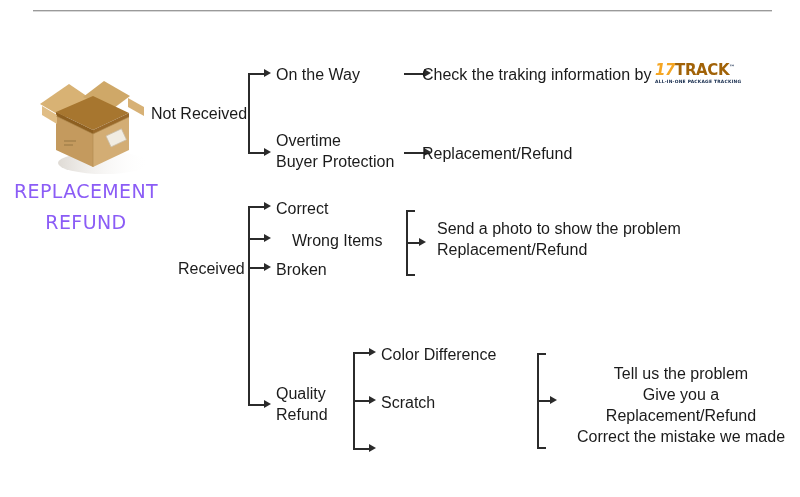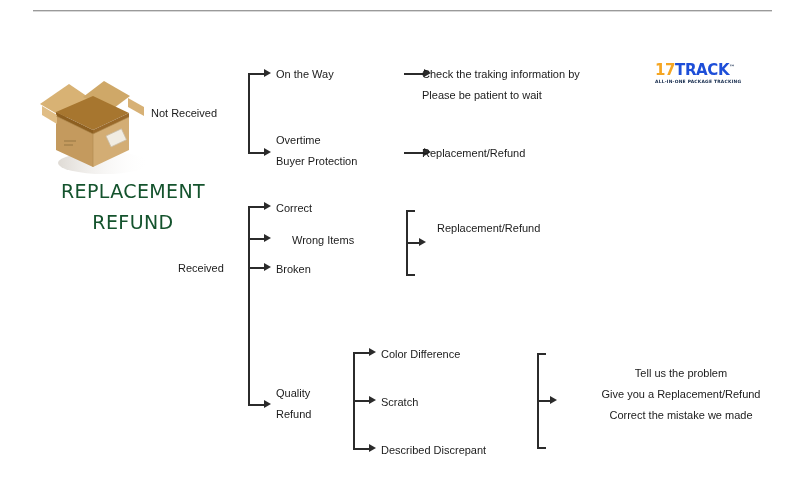--- a/index.html
+++ b/index.html
@@ -36,43 +36,42 @@
     top: 68px;
     width: 132px;
     height: 112px;
   }
   .parcel svg { display: block; }
 
   
   .red-title {
     position: absolute;
     text-align: center;
-    color: #14532d;
+    color: #8b5cf6;
     font-family: "DejaVu Sans", sans-serif;
     font-size: 19px;
     letter-spacing: 0.4px;
     white-space: nowrap;
-    padding-left: 47px;
   }
   #title-replacement {
     left: 0px;
     top: 180px;
     width: 172px;
   }
   #title-refund {
     left: 0px;
     top: 211px;
     width: 172px;
   }
 
   
   .node {
     position: absolute;
     font-family: "Liberation Sans", sans-serif;
-    font-size: 11px;
+    font-size: 16px;
     line-height: 21px;
     color: #1b1b1b;
     white-space: nowrap;
   }
   .node.multiline { white-space: normal; }
 
   
   .vline {
     position: absolute;
     width: 2px;
@@ -129,22 +128,22 @@
     font-family: "DejaVu Sans", sans-serif;
   }
   .logo17 .wordmark {
     display: block;
     font-size: 15px;
     font-weight: bold;
     line-height: 15px;
     letter-spacing: -0.4px;
     white-space: nowrap;
   }
-  .logo17 .seventeen { color: #f5a623; }
-  .logo17 .track { color: #1d4ed8; }
+  .logo17 .seventeen { color: #f5a623; font-style: italic; }
+  .logo17 .track { color: #a16207; }
   .logo17 .tm {
     font-size: 6px;
     vertical-align: super;
     color: #13294b;
     font-weight: bold;
   }
   .logo17 .tagline {
     display: block;
     margin-top: 1px;
     font-size: 4.4px;
@@ -218,21 +217,20 @@
     <div>Buyer Protection</div>
   </div>
 
   <div class="hline" style="left:404px; top:73px; width:22px;"></div>
   <div class="arrow" style="left:424px; top:69px;"></div>
 
   <div class="node multiline" style="left:422px; top:64px; width:360px;">
     <div>
       <span>Check the traking information by</span>
     </div>
-    <div>Please be patient to wait</div>
   </div>
 
   <div class="logo17">
     <span class="wordmark"><span class="seventeen">17</span><span class="track">TRACK</span><span class="tm">™</span></span>
     <span class="tagline">ALL-IN-ONE PACKAGE TRACKING</span>
   </div>
 
   <div class="hline" style="left:404px; top:152px; width:22px;"></div>
   <div class="arrow" style="left:424px; top:148px;"></div>
 
@@ -256,20 +254,21 @@
 
   <div class="bracket" style="left:406px; top:210px; height:66px;">
     <div class="spine"></div>
     <div class="cap top"></div>
     <div class="cap bottom"></div>
     <div class="stem" style="top:32px;"></div>
   </div>
   <div class="arrow" style="left:419px; top:238px;"></div>
 
   <div class="node multiline" style="left:437px; top:218px; width:330px;">
+    <div>Send a photo to show the problem</div>
     <div>Replacement/Refund</div>
   </div>
 
   <div class="hline" style="left:248px; top:404px; width:17px;"></div>
   <div class="arrow" style="left:264px; top:400px;"></div>
   <div class="node multiline" style="left:276px; top:383px; width:80px;">
     <div>Quality</div>
     <div>Refund</div>
   </div>
 
@@ -278,21 +277,20 @@
   <div class="hline" style="left:353px; top:352px; width:17px;"></div>
   <div class="arrow" style="left:369px; top:348px;"></div>
   <div class="node" style="left:381px; top:344px;">Color Difference</div>
 
   <div class="hline" style="left:353px; top:400px; width:17px;"></div>
   <div class="arrow" style="left:369px; top:396px;"></div>
   <div class="node" style="left:381px; top:392px;">Scratch</div>
 
   <div class="hline" style="left:353px; top:448px; width:17px;"></div>
   <div class="arrow" style="left:369px; top:444px;"></div>
-  <div class="node" style="left:381px; top:440px;">Described Discrepant</div>
 
   <div class="bracket" style="left:537px; top:353px; height:96px;">
     <div class="spine"></div>
     <div class="cap top"></div>
     <div class="cap bottom"></div>
     <div class="stem" style="top:47px;"></div>
   </div>
   <div class="arrow" style="left:550px; top:396px;"></div>
 
   <div class="node multiline" style="left:566px; top:363px; width:230px;text-align:center;">

